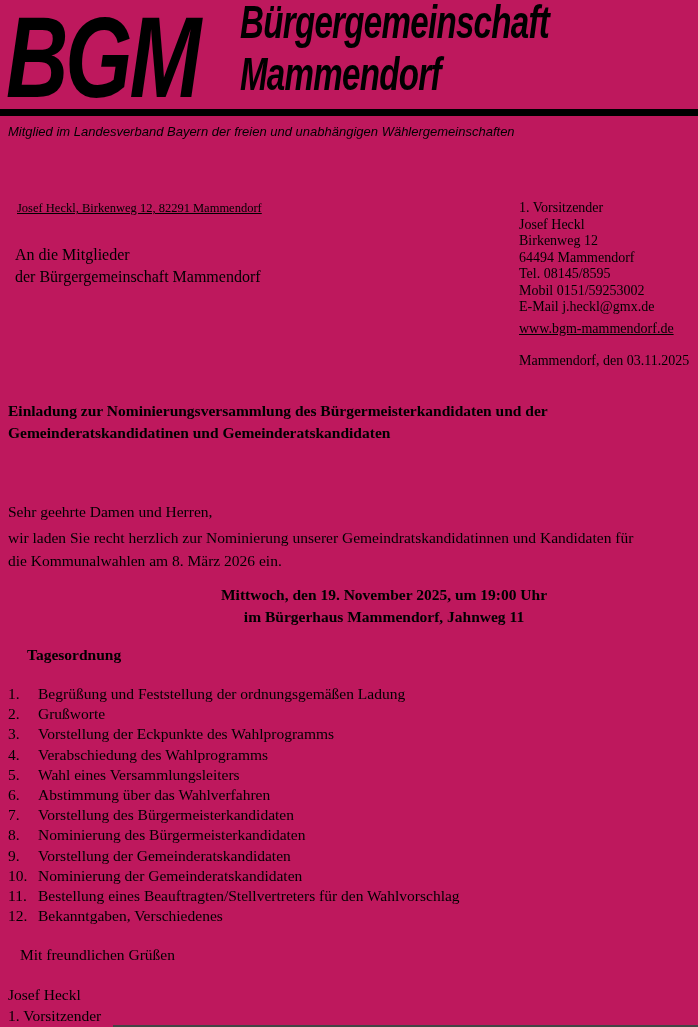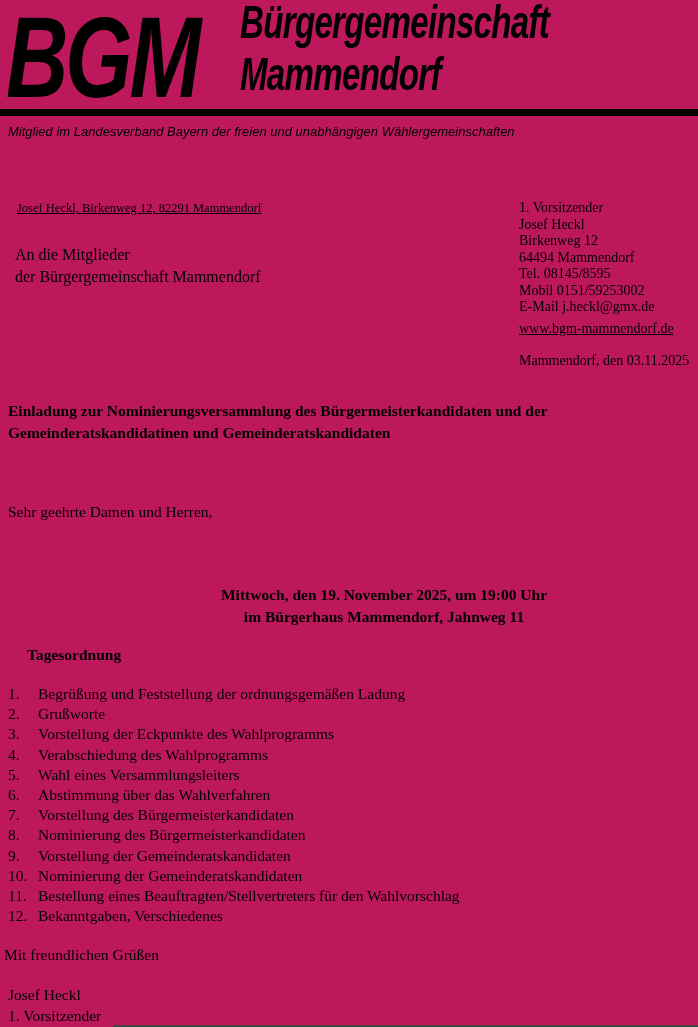--- a/index.html
+++ b/index.html
@@ -144,21 +144,21 @@
   .agenda .row { display: flex; }
   .agenda .num {
     flex: 0 0 30px;
     width: 30px;
   }
   .agenda .txt { flex: 1; white-space: nowrap; }
 
   
   .closing-greeting {
     position: absolute;
-    left: 4px;
+    left: 20px;
     top: 946px;
     font-size: 15.5px;
   }
   .signature {
     position: absolute;
     left: 8px;
     top: 984px;
     font-size: 15.5px;
     line-height: 21px;
   }
@@ -199,20 +199,21 @@
     <div>64494 Mammendorf</div>
     <div>Tel. 08145/8595</div>
     <div>Mobil 0151/59253002</div>
     <div>E-Mail j.heckl@gmx.de</div>
     <div class="website">www.bgm-mammendorf.de</div>
     <div class="dateline">Mammendorf, den 03.11.2025</div>
   </div>
 
   <div class="subject">Einladung zur Nominierungsversammlung des Bürgermeisterkandidaten und der Gemeinderatskandidatinen und Gemeinderatskandidaten</div>
   <div class="salutation">Sehr geehrte Damen und Herren,</div>
+  <div class="intro">wir laden Sie recht herzlich zur Nominierung unserer Gemeindratskandidatinnen und Kandidaten für die Kommunalwahlen am 8. März 2026 ein.</div>
   <div class="event">
     <div>Mittwoch, den 19. November 2025, um 19:00 Uhr</div>
     <div>im Bürgerhaus Mammendorf, Jahnweg 11</div>
   </div>
 
   <div class="agenda-title">Tagesordnung</div>
   <div class="agenda">
     <div class="row">
         <span class="num">1.</span>
         <span class="txt">Begrüßung und Feststellung der ordnungsgemäßen Ladung</span>

